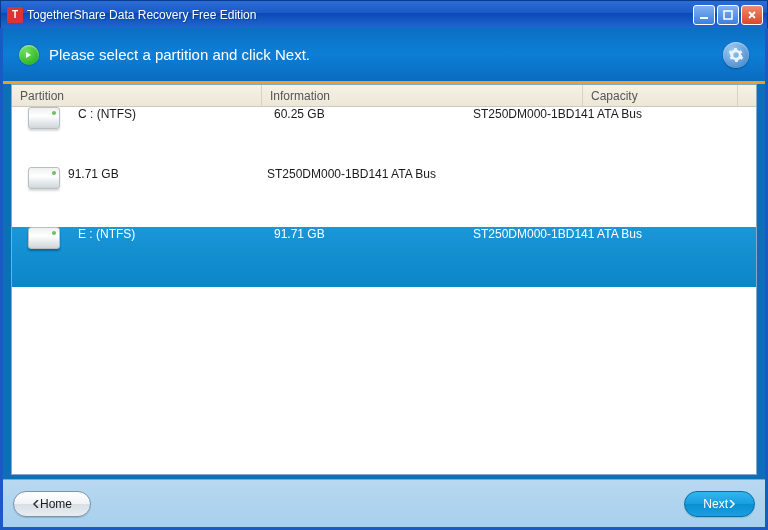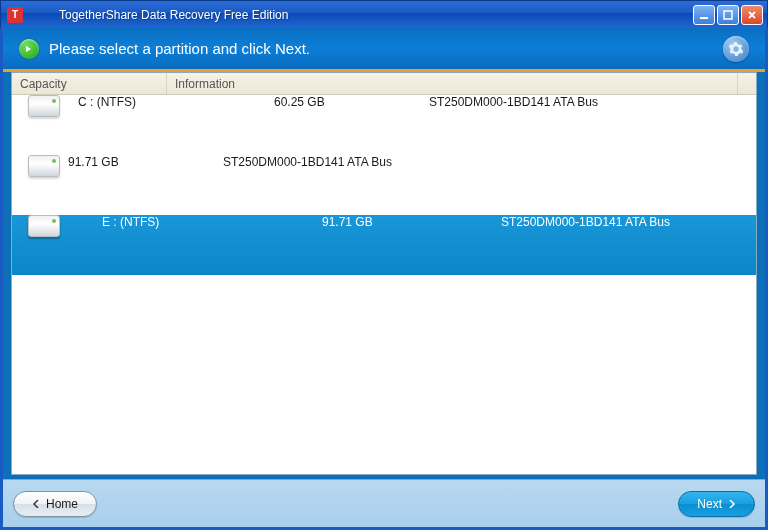--- a/index.html
+++ b/index.html
@@ -11,21 +11,21 @@
     height: 28px;
     background: linear-gradient(to bottom, #2b6cd6 0%, #1a5ac4 45%, #0b4ab6 46%, #2167d0 100%);
     display: flex; align-items: center; padding: 0 4px; color: #fff;
     border: 1px solid #0a3a8a; border-bottom: none;
   }
   .titlebar .app-icon {
     width: 16px; height: 16px; margin: 0 4px 0 2px;
     background: #d33; border-radius: 2px; display:flex; align-items:center; justify-content:center;
     font-size:10px; color:#fff; font-weight:bold;
   }
-  .titlebar .title { flex: 1; font-size: 12px; text-shadow: 1px 1px 0 rgba(0,0,0,0.2); margin-left: 32px; }
+  .titlebar .title { flex: 1; font-size: 12px; text-shadow: 1px 1px 0 rgba(0,0,0,0.2); }
   .winbtns { display:flex; gap:2px; }
   .winbtn {
     width: 22px; height: 20px; border: 1px solid #fff; border-radius: 3px;
     background: linear-gradient(to bottom, #7fb3f0, #3a7fe0);
     display:flex; align-items:center; justify-content:center; cursor:pointer;
   }
   .winbtn.close { background: linear-gradient(to bottom, #f08a6a, #d9492a); }
   .winbtn svg { width: 10px; height: 10px; }
 
   
@@ -33,21 +33,21 @@
     border-left: 3px solid #1a5ac4;
     border-right: 3px solid #1a5ac4;
     border-bottom: 3px solid #1a5ac4;
     height: calc(530px - 28px);
     background: linear-gradient(to bottom, #0d6fb8 0%, #0d6fb8 100%);
     display:flex; flex-direction:column;
   }
 
   
   .header-band {
-    height: 44px;
+    height: 56px;
     background: linear-gradient(to bottom, #0a6fc2 0%, #0d7ed6 48%, #0a6cc0 100%);
     display:flex; align-items:center; padding: 12px 16px; color:#fff;
     border-bottom: 3px solid #f0a020;
   }
   .header-band .arrow {
     width: 20px; height: 20px; margin-right: 10px;
     border-radius: 50%; background: radial-gradient(circle at 35% 30%, #6fe060, #1aa510);
     display:flex; align-items:center; justify-content:center;
     box-shadow: 0 0 2px rgba(0,0,0,0.4), inset 0 1px 2px rgba(255,255,255,0.6);
   }
@@ -79,46 +79,46 @@
   .col.partition { width: 250px; }
   .col.capacity  { width: 155px; }
   .col.info      { flex: 1; border-right: 1px solid #d8d2c2; }
   .col.scroll    { width: 18px; border-right: none; background: linear-gradient(to bottom,#f6f2e4,#ece7d8); }
 
   .rows { flex:1; overflow:hidden; }
   .row {
     display:flex; height: 60px; padding: 0 4px;
     color:#1a1a1a; cursor:pointer;
   }
-  .row.selected { background: linear-gradient(to bottom, #1a97d8, #0b86c8); color:#fff;gap:24px; }
+  .row.selected { background: linear-gradient(to bottom, #1a97d8, #0b86c8); color:#fff; }
   .row .icon-cell { width: 44px; display:flex; justify-content:flex-end; }
   .row .drive-icon {
     width: 32px; height: 22px; border-radius: 3px;
     background: linear-gradient(to bottom, #f0f0f0 0%, #ffffff 40%, #cfd6da 100%);
     border: 1px solid #b8bec2; position:relative;
     box-shadow: 0 2px 2px rgba(0,0,0,0.15);
   }
   .row .drive-icon::after{
     content:""; position:absolute; right:3px; top:3px; width:4px; height:4px; border-radius:50%;
     background:#6fc060;
   }
   .row.selected .drive-icon { box-shadow: 0 2px 2px rgba(0,0,0,0.3); }
   .row .name-cell { width: 206px; padding-left: 18px; }
   .row .cap-cell  { width: 155px; padding-left: 8px; }
-  .row .info-cell { flex:1; padding-left: 8px; }
+  .row .info-cell { flex:1; padding-left: 8px; margin-left: 44px; }
 
   
   .footer {
     height: 48px; background: linear-gradient(to bottom,#b8d8f0,#a8d0ec);
     display:flex; align-items:center; padding: 0 10px;
     border-top:1px solid #7ba8d0;
   }
   .btn {
     height: 26px; border-radius: 13px; padding: 0 18px;
-    display:flex; align-items:center; gap:6px; cursor:pointer;
+    display:flex; align-items:center; cursor:pointer;
     border:1px solid #7a94ac;
     background: linear-gradient(to bottom, #ffffff 0%, #f0f3f6 48%, #d8e0e6 52%, #e8edf1 100%);
     color:#1a1a1a; font-size:12px;
     box-shadow: 0 1px 1px rgba(0,0,0,0.15);
   }
   .btn.primary {
     border:1px solid #0a6fa8;
     background: linear-gradient(to bottom, #35b4ef 0%, #17a0e0 48%, #0b8fd0 52%, #17a0e0 100%);
     color:#fff;
   }
@@ -164,22 +164,23 @@
     <div class="instruction">Please select a partition and click Next.</div>
     <div class="gear">
       <svg viewBox="0 0 24 24">
           <path d="M12 8a4 4 0 100 8 4 4 0 000-8zm9 4c0 .7-.1 1.3-.2 1.9l2.1 1.6-2 3.5-2.5-1a8 8 0 01-3.3 1.9l-.4 2.6h-4l-.4-2.6a8 8 0 01-3.3-1.9l-2.5 1-2-3.5 2.1-1.6A8.5 8.5 0 013 12c0-.7.1-1.3.2-1.9L1.1 8.5l2-3.5 2.5 1a8 8 0 013.3-1.9L9.3 1.5h4l.4 2.6a8 8 0 013.3 1.9l2.5-1 2 3.5-2.1 1.6c.1.6.2 1.2.2 1.9z"></path>
         </svg>
     </div>
   </div>
 
   <div class="main-panel">
     <div class="columns-header">
+      <div class="col partition">Partition</div>
+      <div class="col info">Information</div>
       <div class="col capacity">Capacity</div>
-      <div class="col info">Information</div>
       <div class="col scroll"></div>
     </div>
     <div class="rows" id="rows">
         <div class="row">
           <div class="icon-cell">
             <div class="drive-icon"></div>
           </div>
           <div class="name-cell">C :   (NTFS)</div>
           <div class="cap-cell">60.25 GB</div>
           <div class="info-cell">ST250DM000-1BD141  ATA Bus</div>

